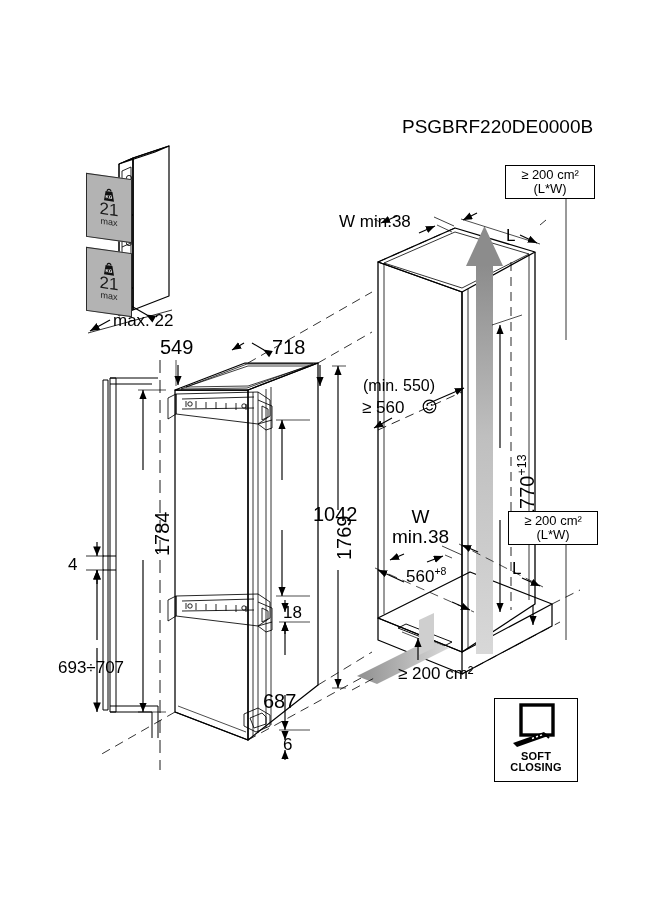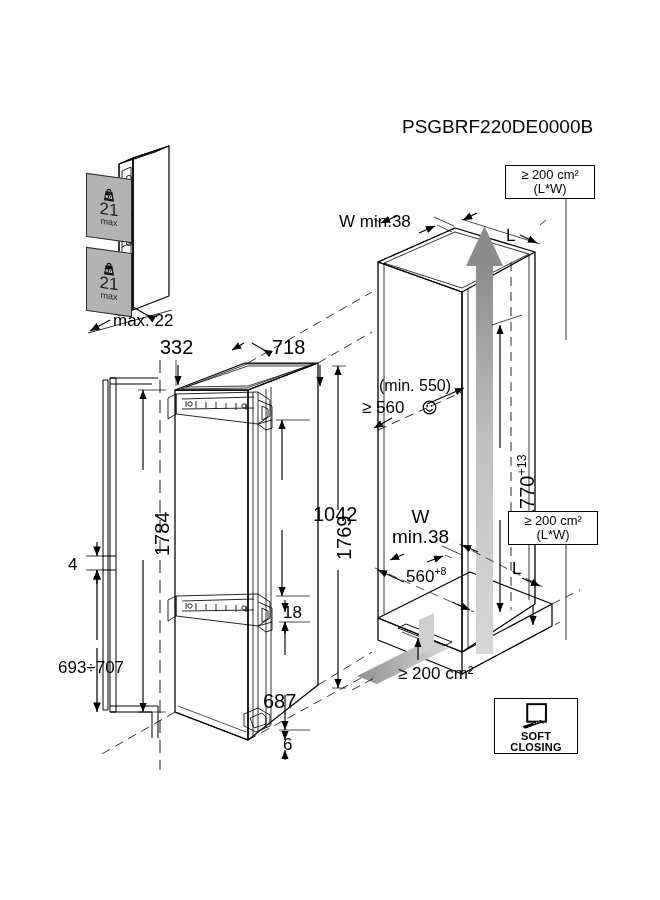--- a/index.html
+++ b/index.html
@@ -15,21 +15,21 @@
   .t20{font-size:20px;}
   .t19{font-size:19px;}
   .t17{font-size:17px;}
   .t16{font-size:16px;}
   .t13{font-size:13px;}
   .rot{transform-origin:0 0;transform:rotate(-90deg);}
   .sup{font-size:0.62em;vertical-align:super;}
   .box{border:1.6px solid #000;background:#fff;padding:2px 5px 3px 5px;text-align:center;}
   .badge{
     position:absolute;border:1.8px solid #000;background:#fff;
-    width:84px;height:56px;box-sizing:border-box;
+    width:84px;height:84px;box-sizing:border-box;
     display:flex;flex-direction:column;align-items:center;justify-content:flex-start;
   }
   .badge .cap{font-size:11px;font-weight:bold;line-height:1.0;text-align:center;letter-spacing:.2px;}
   .kgplate{
     position:absolute;display:flex;flex-direction:column;
     align-items:center;justify-content:center;color:#1a1a1a;
   }
   .kgnum{font-size:17px;line-height:.95;}
   .kgmax{font-size:9px;line-height:1.1;}
 </style>
@@ -365,21 +365,21 @@
       <path d="M6.2,3.2 a1.9,1.9 0 1,1 3.8,0" fill="none" stroke="#111" stroke-width="1.3"></path>
       <path d="M4.6,3.6 L11.4,3.6 L13,13 L3,13 Z" fill="#111"></path>
       <text x="8" y="10.6" font-size="4.6" fill="#fff" text-anchor="middle" font-family="Liberation Sans, sans-serif" font-weight="bold">KG</text>
     </svg>
     <span class="kgnum">21</span>
     <span class="kgmax">max</span>
   </div>
 
   <div class="lbl t17" style="left:113px;top:312px;text-align:right;">max. 22</div>
 
-  <div class="lbl t20" style="left:160px;top:337px;">332</div>
+  <div class="lbl t20" style="left:160px;top:337px;">549</div>
   <div class="lbl t20" style="left:272px;top:337px;">718</div>
 
   <div class="lbl t20 rot" style="left:152px;top:556px;">1784</div>
 
   <div class="lbl t20" style="left:265px;top:504px;padding-left:48px;">1042</div>
 
   <div class="lbl t20 rot" style="left:334px;top:560px;">1769</div>
 
   <div class="lbl t17" style="left:283px;top:604px;">18</div>
 
@@ -392,23 +392,23 @@
 
   <div class="lbl t17" style="left:339px;top:213px;">W min.38</div>
 
   <div class="lbl t13 box" style="left:505px;top:165px;width:78px;">
     <div>≥ 200 cm²</div>
     <div>(L*W)</div>
   </div>
 
   <div class="lbl t17" style="left:506px;top:227px;">L</div>
 
-  <div class="lbl t16" style="left:363px;top:378px;margin-left:16px;">(min. 550)</div>
-
-  <div class="lbl t17" style="left:362px;top:399px;display:flex;align-items:center;gap:18px;">
+  <div class="lbl t16" style="left:363px;top:378px;">(min. 550)</div>
+
+  <div class="lbl t17" style="left:362px;top:399px;display:flex;gap:18px;">
     <span>≥ 560</span>
     <svg width="15" height="15" viewBox="0 0 15 15">
       <circle cx="7.5" cy="7.5" r="6.3" fill="none" stroke="#000" stroke-width="1.2"></circle>
       <circle cx="5.3" cy="5.9" r=".95" fill="#000"></circle>
       <circle cx="9.7" cy="5.9" r=".95" fill="#000"></circle>
       <path d="M4.4,9.1 a3.4,3.4 0 0,0 6.2,0" fill="none" stroke="#000" stroke-width="1.2"></path>
     </svg>
   </div>
 
   <div class="lbl t20 rot" style="left:516px;top:520px;"><span>1770</span><span class="sup">+13</span></div>

